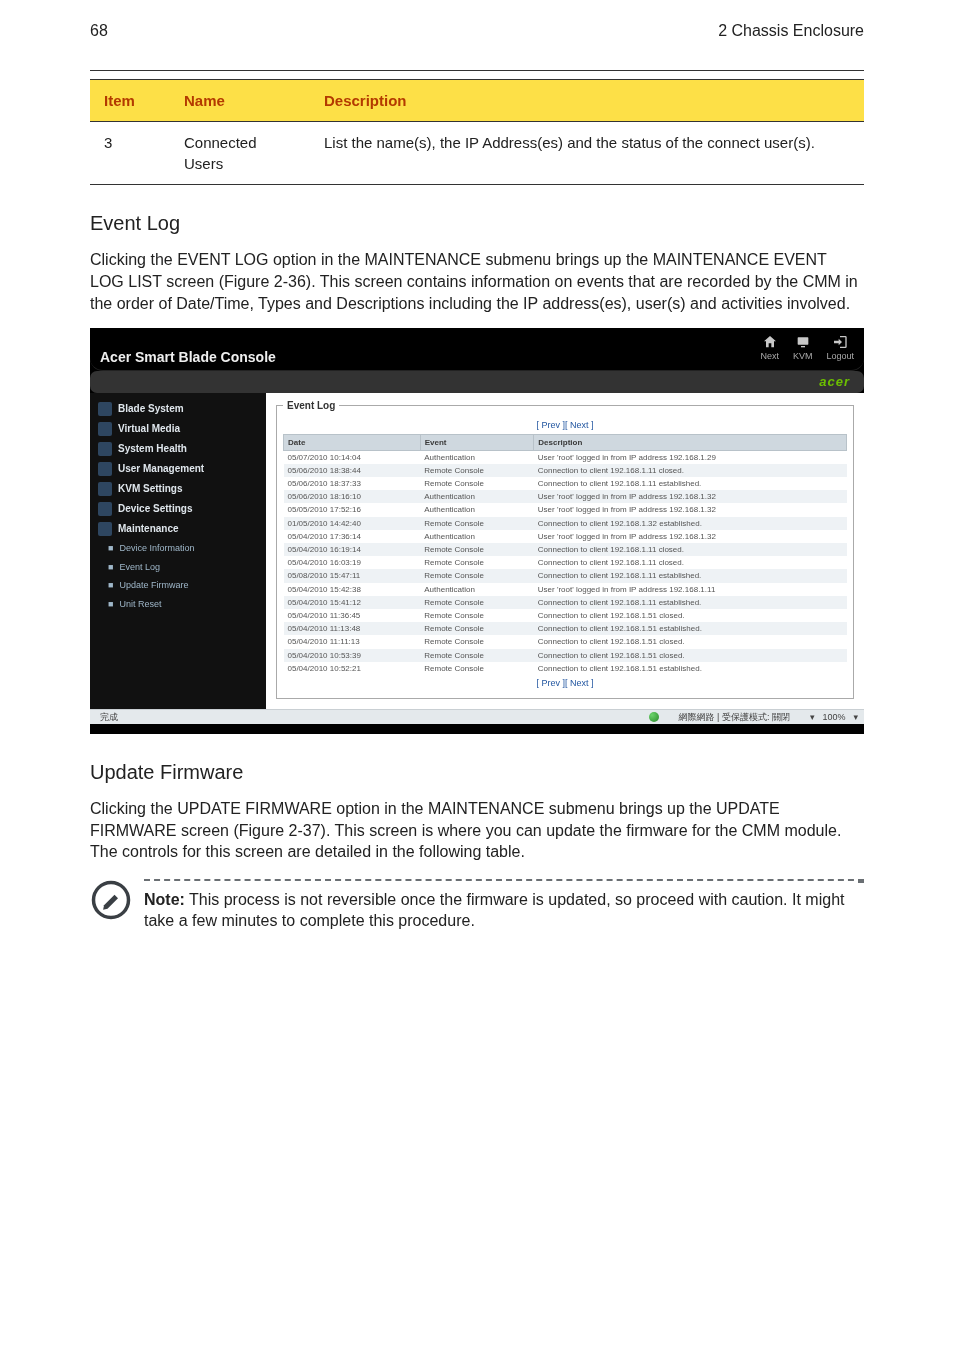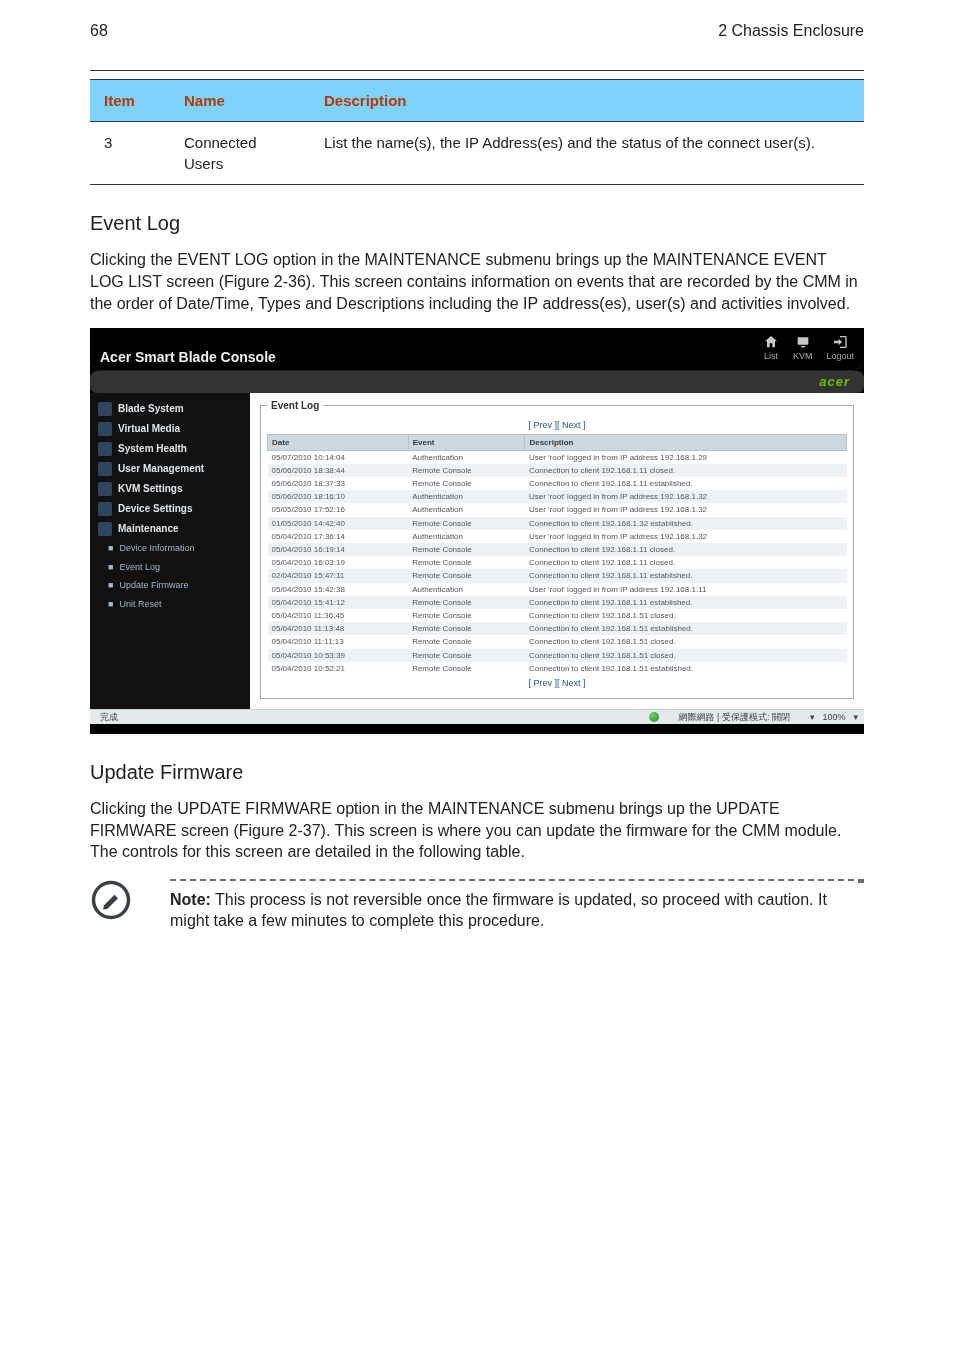--- a/index.html
+++ b/index.html
@@ -20,21 +20,21 @@
     margin-bottom: 28px;
   }
   hr.thin { border: none; border-top: 1px solid #333; margin: 6px 0 0 0; }
 
   table.desc {
     width: 100%;
     border-collapse: collapse;
     margin-top: 8px;
   }
   table.desc th {
-    background: #7dd3fc;
+    background: #fde047;
     color: #b33a00;
     text-align: left;
     font-weight: 600;
     padding: 10px 14px;
     border-top: 1px solid #333;
     border-bottom: 1px solid #333;
   }
   table.desc td {
     padding: 10px 14px;
     border-bottom: 1px solid #333;
@@ -103,21 +103,21 @@
     font-weight: bold;
     font-size: 13px;
     letter-spacing: 1px;
     border-radius: 7px;
   }
   .console-body {
     display: flex;
     min-height: 300px;
   }
   .sidebar {
-    width: 160px;
+    width: 176px;
     background: #111;
     padding: 6px 0;
   }
   .sidebar-item {
     display: flex;
     align-items: center;
     gap: 6px;
     padding: 3px 8px;
     color: #dfe6ec;
     font-size: 10px;
@@ -189,21 +189,21 @@
   .statusbar .globe {
     width: 10px; height: 10px; border-radius: 50%;
     background: radial-gradient(circle at 30% 30%, #6bd36b, #2a8a2a);
     display: inline-block;
   }
   .statusbar-right { display: flex; gap: 8px; align-items: center; }
 
   .note-row {
     display: flex;
     align-items: flex-start;
-    gap: 38px;
+    gap: 12px;
     margin-top: 16px;
   }
   .note-icon {
     width: 42px; height: 42px; flex: 0 0 42px;
   }
   .dash-line {
     border: none;
     border-top: 2px dashed #6a6f73;
     margin-bottom: 6px;
   }
@@ -248,21 +248,21 @@
 <p class="body">Clicking the EVENT LOG option in the MAINTENANCE submenu brings up the MAINTENANCE EVENT LOG LIST screen (Figure 2-36). This screen contains information on events that are recorded by the CMM in the order of Date/Time, Types and Descriptions including the IP address(es), user(s) and activities involved.</p>
 
 <div class="console-frame">
   <div class="console-top">
     <span class="console-title">Acer Smart Blade Console</span>
     <div class="console-icons">
       <div class="ico">
         <svg viewBox="0 0 24 24" fill="#c8c8c8">
             <path d="M12 3l9 8h-3v9h-4v-6h-4v6H6v-9H3z"></path>
           </svg>
-        <span>List</span>
+        <span>Next</span>
       </div>
       <div class="ico">
         <svg viewBox="0 0 24 24" fill="#c8c8c8">
             <rect x="4" y="5" width="16" height="11" rx="1"></rect>
             <rect x="9" y="18" width="6" height="2"></rect>
           </svg>
         <span>KVM</span>
       </div>
       <div class="ico">
         <svg viewBox="0 0 24 24" fill="#c8c8c8">
@@ -374,21 +374,21 @@
                 <td>05/04/2010 16:19:14</td>
                 <td>Remote Console</td>
                 <td>Connection to client 192.168.1.11 closed.</td>
               </tr>
               <tr>
                 <td>05/04/2010 16:03:19</td>
                 <td>Remote Console</td>
                 <td>Connection to client 192.168.1.11 closed.</td>
               </tr>
               <tr>
-                <td>02/04/2010 15:47:11</td>
+                <td>05/08/2010 15:47:11</td>
                 <td>Remote Console</td>
                 <td>Connection to client 192.168.1.11 established.</td>
               </tr>
               <tr>
                 <td>05/04/2010 15:42:38</td>
                 <td>Authentication</td>
                 <td>User 'root' logged in from IP address 192.168.1.11</td>
               </tr>
               <tr>
                 <td>05/04/2010 15:41:12</td>

